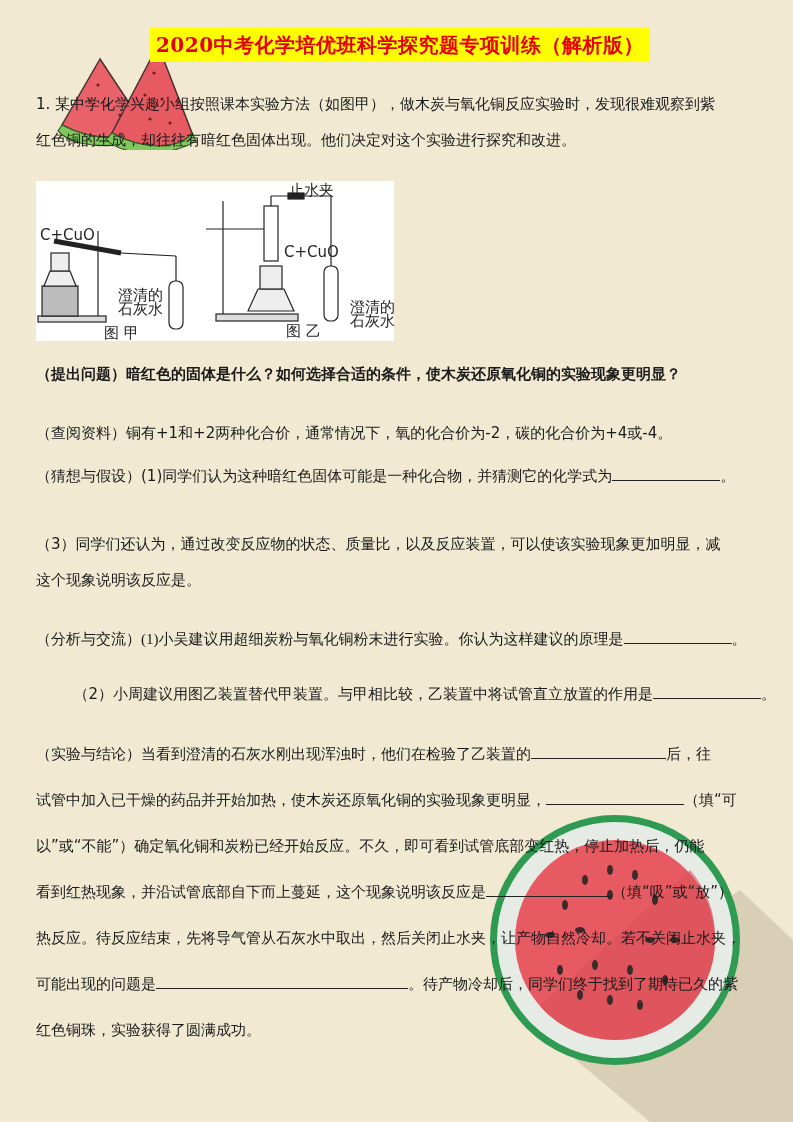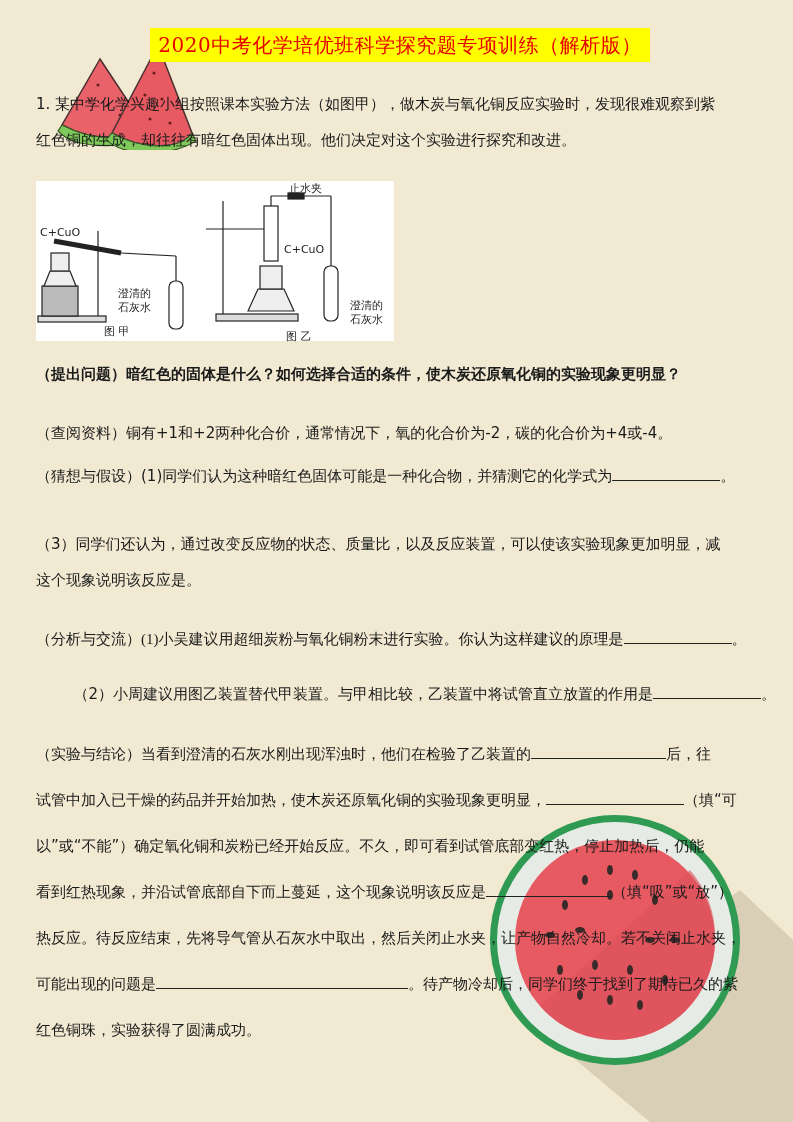--- a/index.html
+++ b/index.html
@@ -9,33 +9,33 @@
     font-family: "DejaVu Sans", "Liberation Sans", sans-serif;
     color: #1a1a1a;
   }
   .title-box {
     position: absolute; left: 150px; top: 28px; width: 500px; height: 34px;
     background: #ffff00; z-index: 3;
     display: flex; align-items: center; justify-content: center;
   }
   .title-text {
     font-family: "DejaVu Serif", "Liberation Serif", serif;
-    font-size: 20px; color: #e60000; font-weight: normal; white-space: nowrap;
+    font-size: 20px; color: #e60000; font-weight: bold; white-space: nowrap;
     letter-spacing: 0.5px;
   }
   .para {
     position: absolute; left: 36px; width: 740px;
     font-size: 15px; line-height: 36px; z-index: 2; white-space: nowrap;
   }
   .blank { display: inline-block; border-bottom: 1px solid #222; height: 18px; vertical-align: baseline; }
   .figure {
     position: absolute; left: 36px; top: 181px; width: 358px; height: 160px;
     background: #fff; z-index: 2;
   }
-  .fig-label { position: absolute; font-size: 11px; color: #222; white-space: nowrap; }
+  .fig-label { position: absolute; font-size: 15px; color: #222; white-space: nowrap; }
   .slices { position: absolute; left: 50px; top: 15px; width: 150px; height: 135px; z-index: 1; }
   .big-melon { position: absolute; left: 480px; top: 810px; width: 313px; height: 312px; z-index: 1; }
 </style>
 </head>
 <body>
 
 <svg class="slices" viewBox="0 0 150 135">
   <g>
     <path d="M50 44 L12 110 Q40 125 70 122 Q85 120 95 112 Z" fill="#e9626a" stroke="#4a3030" stroke-width="1.5"></path>
     <path d="M12 110 Q40 125 70 122 Q85 120 95 112 L99 120 Q70 136 30 128 Q15 124 8 116 Z" fill="#7fc85a" stroke="#3a5a2a" stroke-width="1.2"></path>
@@ -121,21 +121,21 @@
     <text x="5" y="54" font-size="10" fill="#222"></text>
   </svg>
   <span class="fig-label" style="left:4px;top:45px;">C+CuO</span>
   <span class="fig-label" style="left:82px;top:105px;">澄清的</span>
   <span class="fig-label" style="left:82px;top:119px;">石灰水</span>
   <span class="fig-label" style="left:68px;top:143px;">图 甲</span>
   <span class="fig-label" style="left:253px;top:0px;">止水夹</span>
   <span class="fig-label" style="left:248px;top:62px;">C+CuO</span>
   <span class="fig-label" style="left:314px;top:117px;">澄清的</span>
   <span class="fig-label" style="left:314px;top:131px;">石灰水</span>
-  <span class="fig-label" style="left:250px;top:148px;">图 乙</span>
+  <span class="fig-label" style="left:250px;top:141px;">图 乙</span>
 </div>
 
 <div class="para" style="top:356px;font-weight:bold;">（提出问题）暗红色的固体是什么？如何选择合适的条件，使木炭还原氧化铜的实验现象更明显？</div>
 
 <div class="para" style="top:415px;">（查阅资料）铜有+1和+2两种化合价，通常情况下，氧的化合价为-2，碳的化合价为+4或-4。</div>
 
 <div class="para" style="top:458px;">
   <span>（猜想与假设）(1)同学们认为这种暗红色固体可能是一种化合物，并猜测它的化学式为</span><span class="blank" style="width:108px;"></span><span>。</span>
 </div>
 

